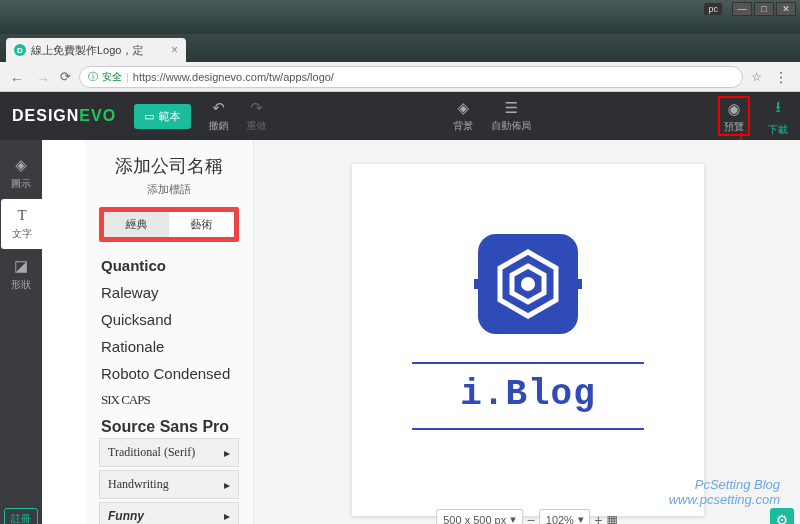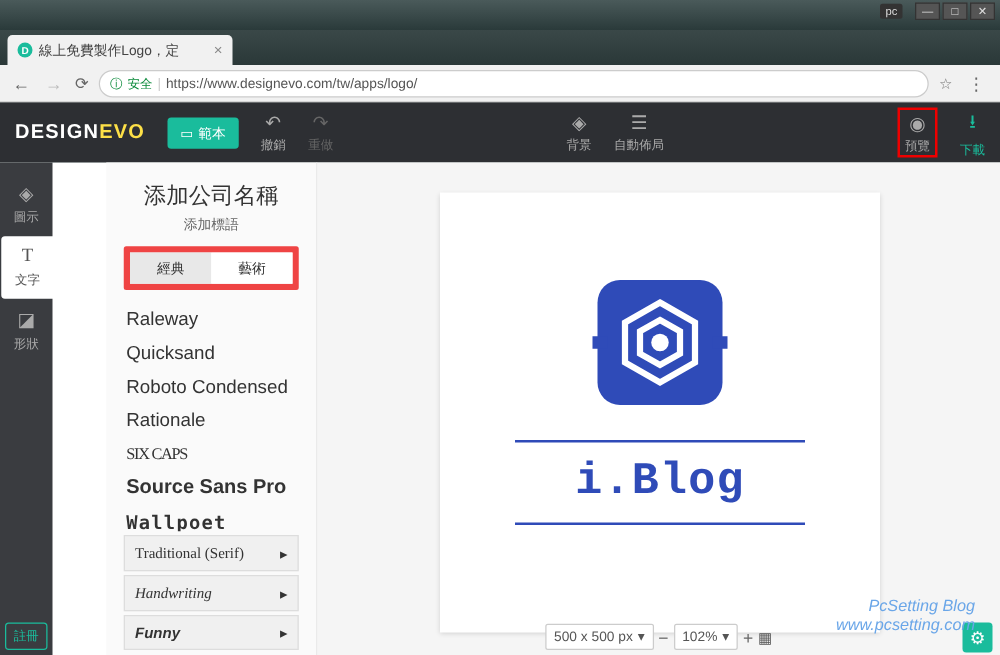--- a/index.html
+++ b/index.html
@@ -1,19 +1,19 @@
 <!DOCTYPE html>
 <html><head>
 <meta charset="utf-8">
 <style>
 * { margin: 0; padding: 0; box-sizing: border-box; font-family: Arial, sans-serif; }
 body { width: 800px; height: 524px; overflow: hidden; background: #1a2a2a; position: relative; }
 
 
-.window-titlebar { height: 24px; background: linear-gradient(#4a5a5a,#2a3a3a); position: relative; }
+.window-titlebar { height: 34px; background: linear-gradient(#4a5a5a,#2a3a3a); position: relative; }
 .window-titlebar .btns { position: absolute; right: 4px; top: 2px; display: flex; gap: 2px; }
 .window-titlebar .btn { width: 20px; height: 14px; background: #555; border: 1px solid #333; display:flex; align-items:center; justify-content:center; font-size:9px; color:#ddd; }
 .pc-badge { position:absolute; right:78px; top:3px; font-size:9px; color:#ddd; background:#333; padding:1px 4px; border-radius:2px;}
 
 
 .tab-strip { height: 28px; background: linear-gradient(#3a4848,#2a3838); display:flex; align-items:flex-end; padding-left: 6px;}
 .browser-tab { background:#f1f1f1; height:24px; display:flex; align-items:center; padding:0 8px; border-radius:4px 4px 0 0; font-size:11px; color:#444; width:180px; gap:5px; }
 .browser-tab .favicon { width:12px; height:12px; background:#1abc9c; border-radius:50%; display:flex; align-items:center; justify-content:center; color:#fff; font-size:8px; font-weight:bold; }
 .browser-tab .tab-title { flex:1; white-space:nowrap; overflow:hidden; text-overflow:ellipsis;}
 .browser-tab .close-x { font-size:12px; color:#888; }
@@ -109,21 +109,21 @@
     <span class="secure">安全</span>
     <span style="color:#ccc">|</span>
     <span class="url-text">https://www.designevo.com/tw/apps/logo/</span>
   </div>
   <div class="star">☆</div>
   <div class="menu-dots">⋮</div>
 </div>
 
 <div class="app-top">
   <div class="brand">
-    <span class="white">DESIGN</span><span style="color:#fde047">EVO</span>
+    <span class="white">DESIGN</span><span style="color:#22c55e">EVO</span>
   </div>
   <div class="pill-btn">
     <span>▭</span>
     <span>範本</span>
   </div>
   <div class="top-item">
     <span class="icon">↶</span>
     <span>撤銷</span>
   </div>
   <div class="top-item dim">
@@ -173,34 +173,35 @@
   </div>
 
   <div class="left-panel">
     <div class="company-title">添加公司名稱</div>
     <div class="slogan">添加標語</div>
     <div class="seg-tabs">
       <div class="seg-tab active">經典</div>
       <div class="seg-tab inactive">藝術</div>
     </div>
     <div class="font-list">
+      <div class="font-item" style="font-weight:bold; font-family:sans-serif;">Quantico</div>
       <div class="font-item" style="font-weight:300;">Raleway</div>
       <div class="font-item" style="font-weight:300;">Quicksand</div>
+      <div class="font-item" style="font-family:sans-serif;">Rationale</div>
       <div class="font-item" style="font-family:sans-serif;">Roboto Condensed</div>
-      <div class="font-item" style="font-family:sans-serif;">Rationale</div>
       <div class="font-item" style="font-family:'Times New Roman'; font-stretch:condensed; letter-spacing:-1px; font-size:13px; text-transform:uppercase;">Six Caps</div>
       <div class="font-item" style="font-weight:700; font-size:16px;">Source Sans Pro</div>
       <div class="font-item" style="font-weight:bold; font-family:monospace; letter-spacing:1px;">Wallpoet</div>
     </div>
     <div class="cat-row">
       <span style="font-family:serif;">Traditional (Serif)</span>
       <span>▸</span>
     </div>
     <div class="cat-row">
-      <span style="font-style:italic; font-family:cursive;">Handwriting</span>
+      <span style="font-family:cursive;">Handwriting</span>
       <span>▸</span>
     </div>
     <div class="cat-row">
       <span style="font-weight:bold; font-style:italic;">Funny</span>
       <span>▸</span>
     </div>
   </div>
 
   <div class="canvas-area">
     <div class="canvas">

